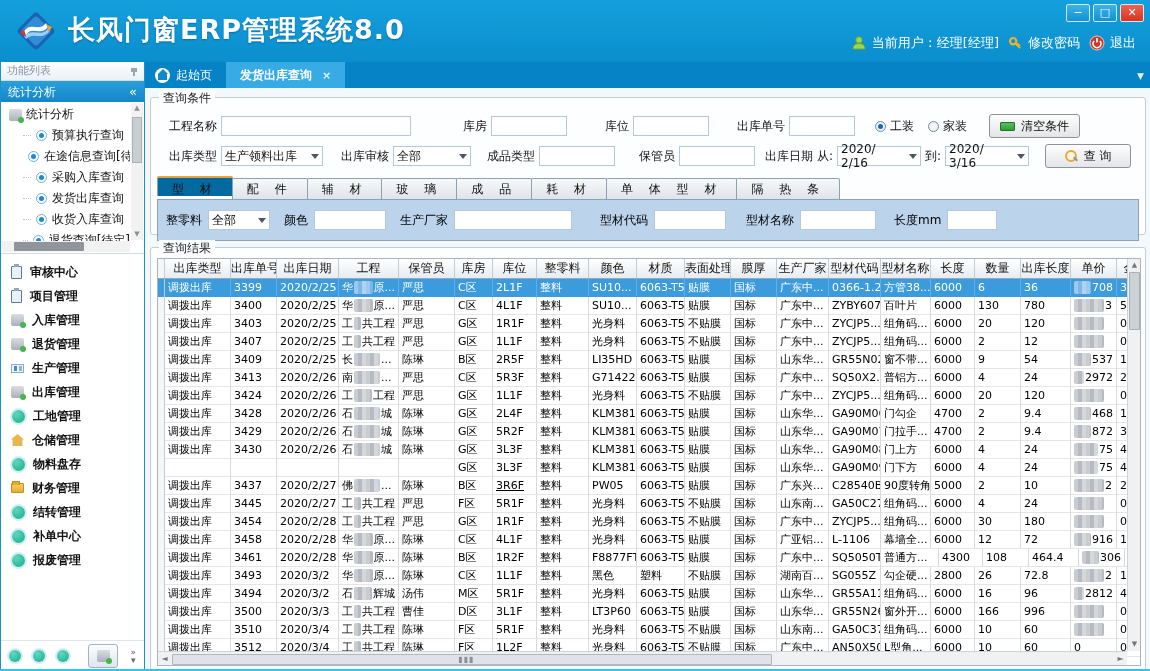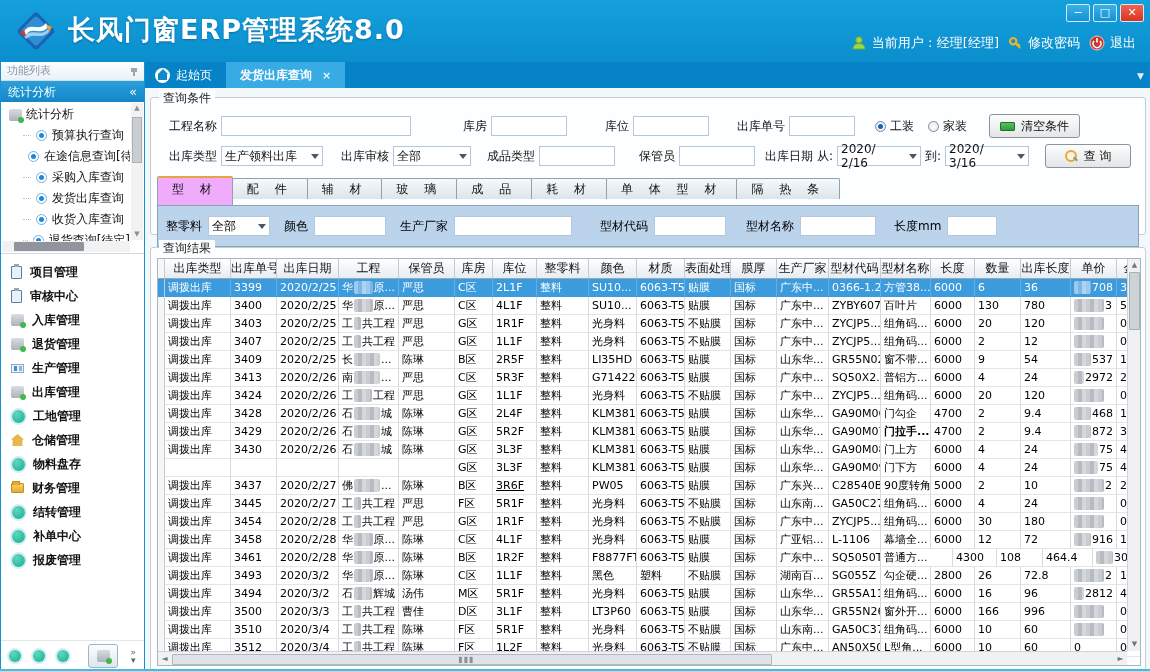--- a/index.html
+++ b/index.html
@@ -96,21 +96,21 @@
     font-size:12px; color:#111; display:flex; align-items:center; justify-content:center; gap:6px; padding:0 10px; }
   .eraser-ic { width:15px; height:9px; background:linear-gradient(#59c060,#2f9e3c); border:1px solid #22702c; border-radius:1px; }
   .mag-ic { width:13px; height:13px; position:relative; }
   .mag-ic::before { content:""; position:absolute; left:0; top:0; width:8px; height:8px; border:2px solid #e5a93c; border-radius:50%; background:#f7f3e2; }
   .mag-ic::after { content:""; position:absolute; left:8px; top:8px; width:5px; height:2px; background:#8a919a; transform:rotate(45deg); }
 
   
   #mat-tabs { display:flex; margin:10px 0 0 6px; }
   .mtab { height:21px; padding:0 14px; border:1px solid #8ea2b6; border-bottom:none; background:linear-gradient(#f7f9fb,#dde4ea);
     font-size:12px; line-height:20px; color:#111; letter-spacing:6px; border-radius:2px 2px 0 0; margin-right:-1px; white-space:nowrap; }
-  .mtab.active { background:#f0abfc; position:relative; z-index:2; height:29px; margin-top:-2px; line-height:23px; border-top:2px solid #e8a33d; }
+  .mtab.active { background:#0369a1; position:relative; z-index:2; height:20px; margin-top:-2px; line-height:23px; border-top:2px solid #e8a33d; }
   #filter-bar { margin:0 6px; height:42px; background:#bcd3ec; border:1px solid #8ea2b6; display:flex; align-items:center; gap:6px;
     padding:0 8px; font-size:12px; }
 
   
   #result-box { margin-top:12px; height:424px; }
   #grid-wrap { position:absolute; left:6px; top:10px; right:4px; bottom:4px; border:1px solid #aab4be; background:#fff; overflow:hidden; }
   #grid { position:absolute; left:0; top:0; width:985px; }
   .g-header { display:flex; height:20px; background:linear-gradient(#ffffff,#e6ecf2); border-bottom:1px solid #9aa6b2; }
   .g-header .hc { flex:none; border-right:1px solid #c3cbd3; font-size:12px; color:#111; text-align:center; line-height:19px;
     overflow:hidden; white-space:nowrap; }
@@ -230,25 +230,25 @@
         <div class="thumb"></div>
         <div class="scroll-arrow" style="position:absolute;bottom:0;width:100%;">▼</div>
       </div>
       <div id="tree-hscroll">
         <div class="thumb"></div>
       </div>
     </div>
     <div id="menu">
         <div class="menu-item">
           <span class="mi clipboard-icon"></span>
+          <span>审核中心</span>
+        </div>
+        <div class="menu-item">
+          <span class="mi clipboard-icon"></span>
           <span>项目管理</span>
-        </div>
-        <div class="menu-item">
-          <span class="mi clipboard-icon"></span>
-          <span>审核中心</span>
         </div>
         <div class="menu-item">
           <span class="mi cart-icon"></span>
           <span>入库管理</span>
         </div>
         <div class="menu-item">
           <span class="mi cart-icon"></span>
           <span>退货管理</span>
         </div>
         <div class="menu-item">
@@ -677,21 +677,21 @@
                 <span class="c" style="width: 56px;">陈琳</span>
                 <span class="c" style="width: 38px;">G区</span>
                 <span class="c" style="width: 44px;">5R2F</span>
                 <span class="c" style="width: 52px;">整料</span>
                 <span class="c" style="width: 48px;">KLM3817</span>
                 <span class="c" style="width: 48px;">6063-T5</span>
                 <span class="c" style="width: 46px;">贴膜</span>
                 <span class="c" style="width: 46px;">国标</span>
                 <span class="c" style="width: 52px;">山东华...</span>
                 <span class="c" style="width: 52px;">GA90M07.</span>
-                <span class="c" style="width: 50px; font-weight: bold;">门拉手...</span>
+                <span class="c" style="width: 50px;">门拉手...</span>
                 <span class="c" style="width: 44px;">4700</span>
                 <span class="c" style="width: 46px;">2</span>
                 <span class="c" style="width: 50px;">9.4</span>
                 <span class="c" style="width: 46px;">
                   <span class="blurblock price"></span>
                   <span>872</span>
                 </span>
                 <span class="c" style="width: 26px;">326</span>
               </div>
               <div class="g-row">
@@ -883,21 +883,21 @@
                 <span class="c" style="width: 56px;">陈琳</span>
                 <span class="c" style="width: 38px;">B区</span>
                 <span class="c" style="width: 44px;">1R2F</span>
                 <span class="c" style="width: 52px;">整料</span>
                 <span class="c" style="width: 48px;">F8877FT</span>
                 <span class="c" style="width: 48px;">6063-T5</span>
                 <span class="c" style="width: 46px;">贴膜</span>
                 <span class="c" style="width: 46px;">国标</span>
                 <span class="c" style="width: 52px;">广东中...</span>
                 <span class="c" style="width: 52px;">SQ5050T20</span>
-                <span class="c" style="width: 72px;">普通方...</span>
+                <span class="c" style="width: 58px;">普通方...</span>
                 <span class="c" style="width: 44px;">4300</span>
                 <span class="c" style="width: 46px;">108</span>
                 <span class="c" style="width: 50px;">464.4</span>
                 <span class="c" style="width: 46px;">
                   <span class="blurblock price"></span>
                   <span>306</span>
                 </span>
                 <span class="c" style="width: 26px;">996</span>
               </div>
               <div class="g-row">

